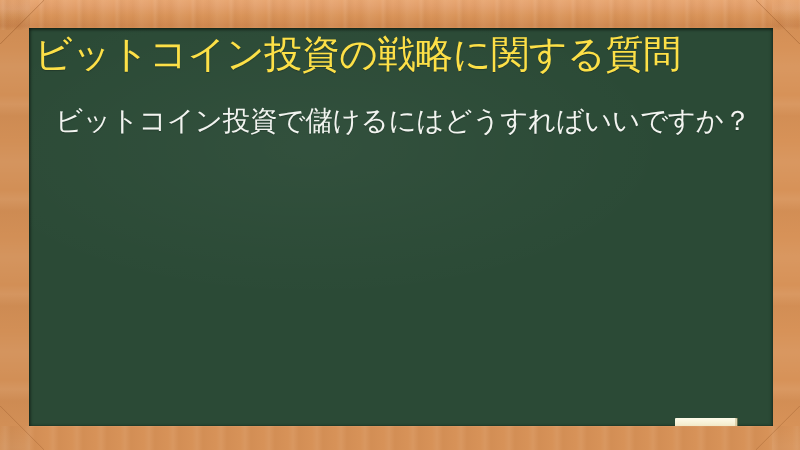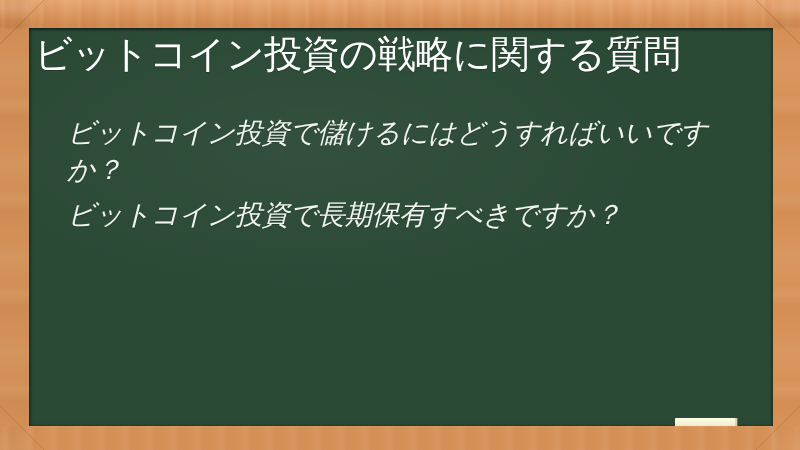--- a/index.html
+++ b/index.html
@@ -128,33 +128,32 @@
   }
 
   .title {
     position: absolute;
     left: 5px;
     top: 2px;
     font-size: 38px;
     line-height: 48px;
     letter-spacing: -0.5px;
     white-space: nowrap;
-    color: #ffffff;
+    color: #fde047;
     text-shadow: 0 1px 1px rgba(0,0,0,.22);
   }
 
   .qlist {
     position: absolute;
     left: 26px;
     top: 74px;
     right: 8px;
-    margin: 12px;
+    margin: 0;
     padding: 0;
     list-style: none;
-    font-style: italic;
   }
 
   .qitem {
     font-size: 27.5px;
     line-height: 37px;
     color: #f2f4f0;
     letter-spacing: -0.2px;
     text-shadow: 0 1px 1px rgba(0,0,0,.20);
     margin: 0 0 8px 0;
   }
@@ -196,20 +195,19 @@
   </div>
 
   <div class="board">
     <div class="board-sheen"></div>
 
     <div class="board-text">
       <div class="title">ビットコイン投資の戦略に関する質問</div>
 
       <ul class="qlist">
         <li class="qitem">ビットコイン投資で儲けるにはどうすればいいですか？</li>
-        <li class="qitem">ビットコイン投資で長期保有すべきですか？</li>
       </ul>
     </div>
 
     <div class="chalk"></div>
   </div>
 
 </div>
 
 </body></html>

